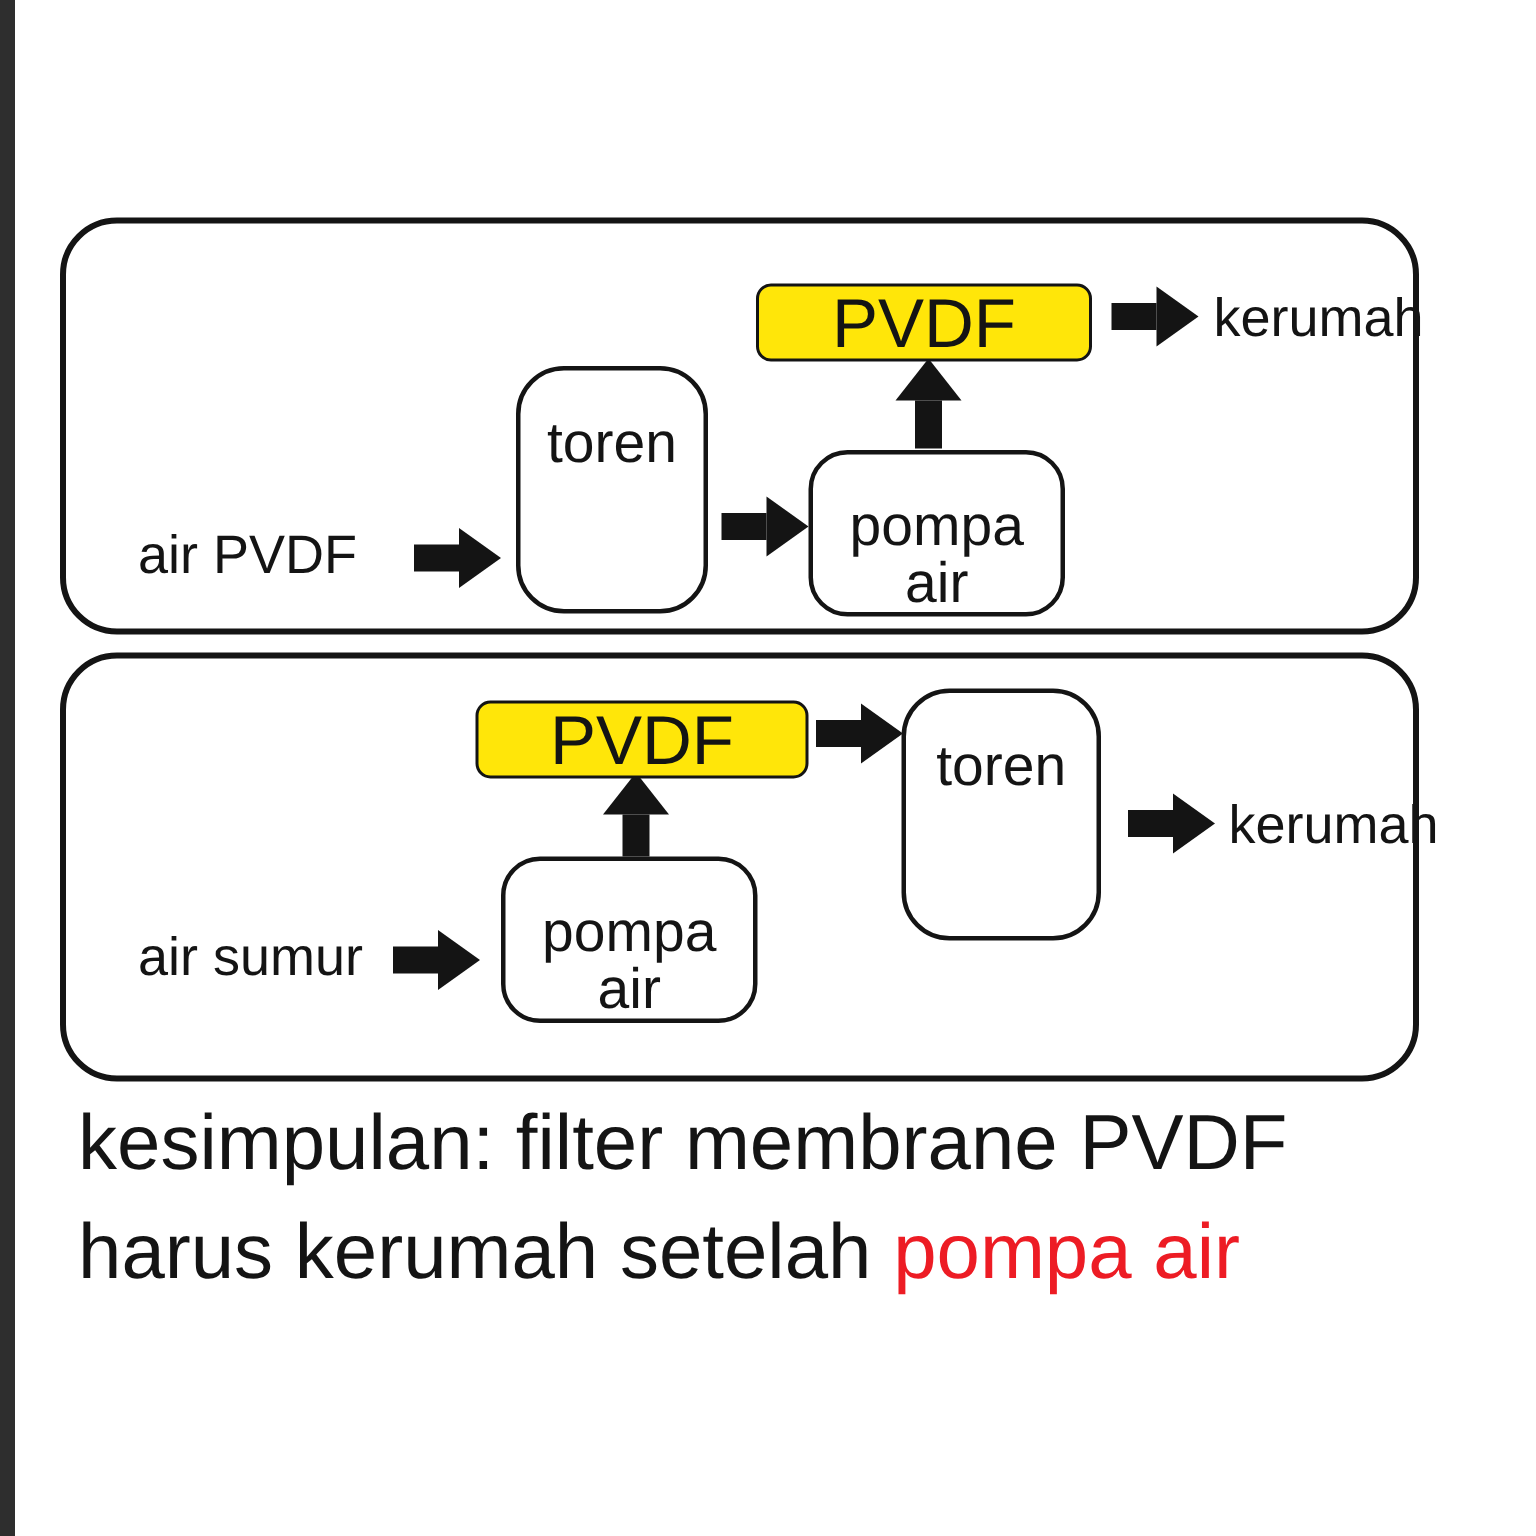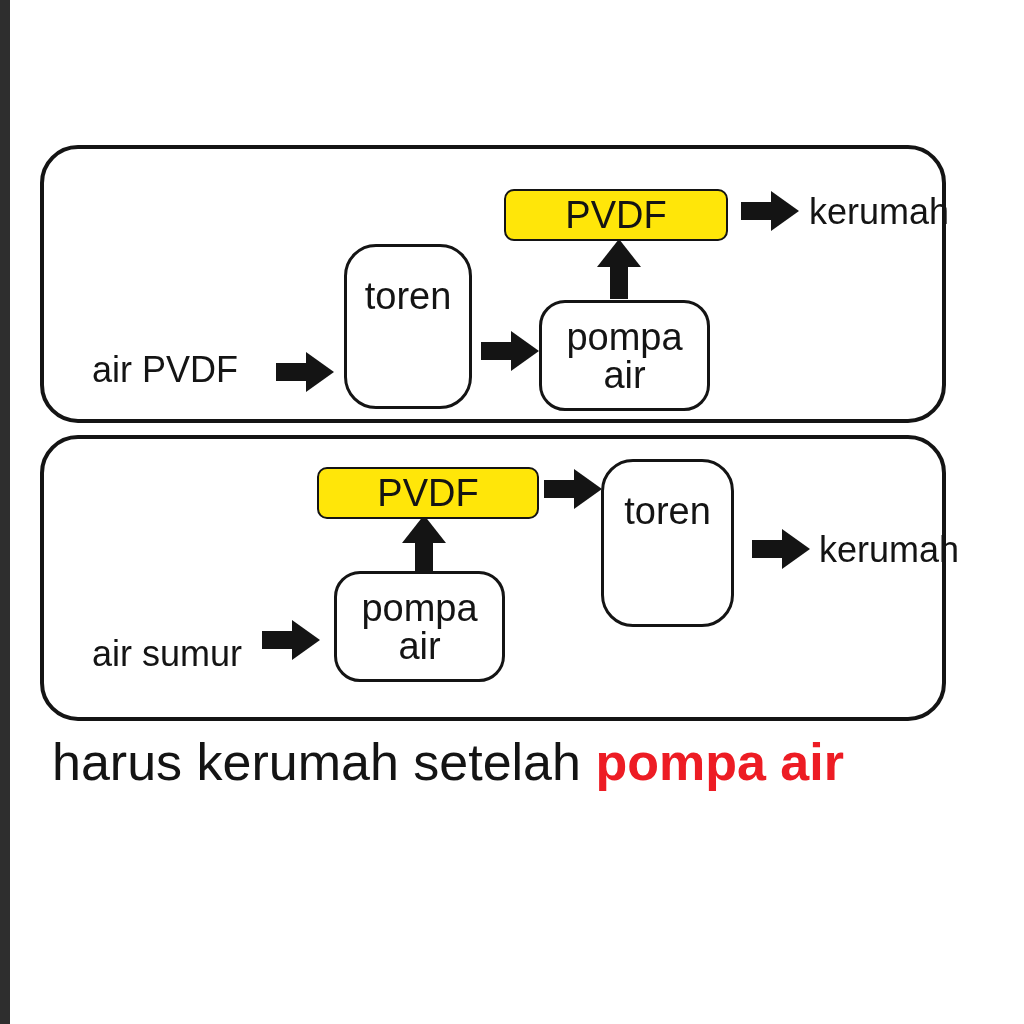--- a/index.html
+++ b/index.html
@@ -41,31 +41,31 @@
   }
   .node-toren {
     border-radius:32px;
     justify-content:flex-start;
     padding-top:28px;
     box-sizing:border-box;
     text-align:right;
   }
   .node-pompa {
     border-radius:26px;
-    justify-content:center;
+    justify-content:flex-end;
     line-height:1.0;
   }
 
   .filter-box {
     position:absolute;
     background:var(--filter-bg,#ffe609);
     border:2px solid var(--ink,#111);
     border-radius:10px;
     display:flex; align-items:center; justify-content:center;
-    font-size:38px;
+    font-size:46px;
     color:var(--ink,#111);
   }
 
   .arrow-r { position:absolute; display:flex; align-items:center; }
   .arrow-r .shaft { width:30px; height:18px; background:var(--ink,#111); }
   .arrow-r .head {
     width:0; height:0;
     border-top:20px solid transparent;
     border-bottom:20px solid transparent;
     border-left:28px solid var(--ink,#111);
@@ -82,21 +82,21 @@
   .conclusion {
     position:absolute;
     left:52px; top:726px;
     font-size:52px;
     line-height:1.4;
     color:var(--ink,#111);
     white-space:nowrap;
   }
   .conclusion .hl {
     color:var(--highlight,#ed1c24);
-    font-weight:bold;
+    font-weight:normal;
   }
 </style>
 </head>
 <body>
 
 <div class="canvas">
 
   <div class="left-strip"></div>
 
   <div class="panel panel-1">
@@ -134,21 +134,21 @@
     <div class="arrow-r" style="left:697px; top:42px;">
       <div class="shaft"></div>
       <div class="head"></div>
     </div>
 
     <div class="flow-label" style="left:765px; top:42px;">kerumah</div>
   </div>
 
   <div class="panel panel-2">
 
-    <div class="flow-label" style="left:48px; top:178px;margin-top:16px;">air sumur</div>
+    <div class="flow-label" style="left:48px; top:178px;">air sumur</div>
 
     <div class="arrow-r" style="left:218px; top:181px;">
       <div class="shaft"></div>
       <div class="head"></div>
     </div>
 
     <div class="node node-pompa" style="left:290px; top:132px; width:165px; height:105px;">
       <span>pompa</span>
       <span>air</span>
     </div>
@@ -173,16 +173,17 @@
 
     <div class="arrow-r" style="left:708px; top:90px;">
       <div class="shaft"></div>
       <div class="head"></div>
     </div>
 
     <div class="flow-label" style="left:775px; top:90px;">kerumah</div>
   </div>
 
   <div class="conclusion">
+    <div>kesimpulan: filter membrane PVDF</div>
     <div><span>harus kerumah setelah </span><span class="hl">pompa air</span></div>
   </div>
 
 </div>
 
 </body></html>

